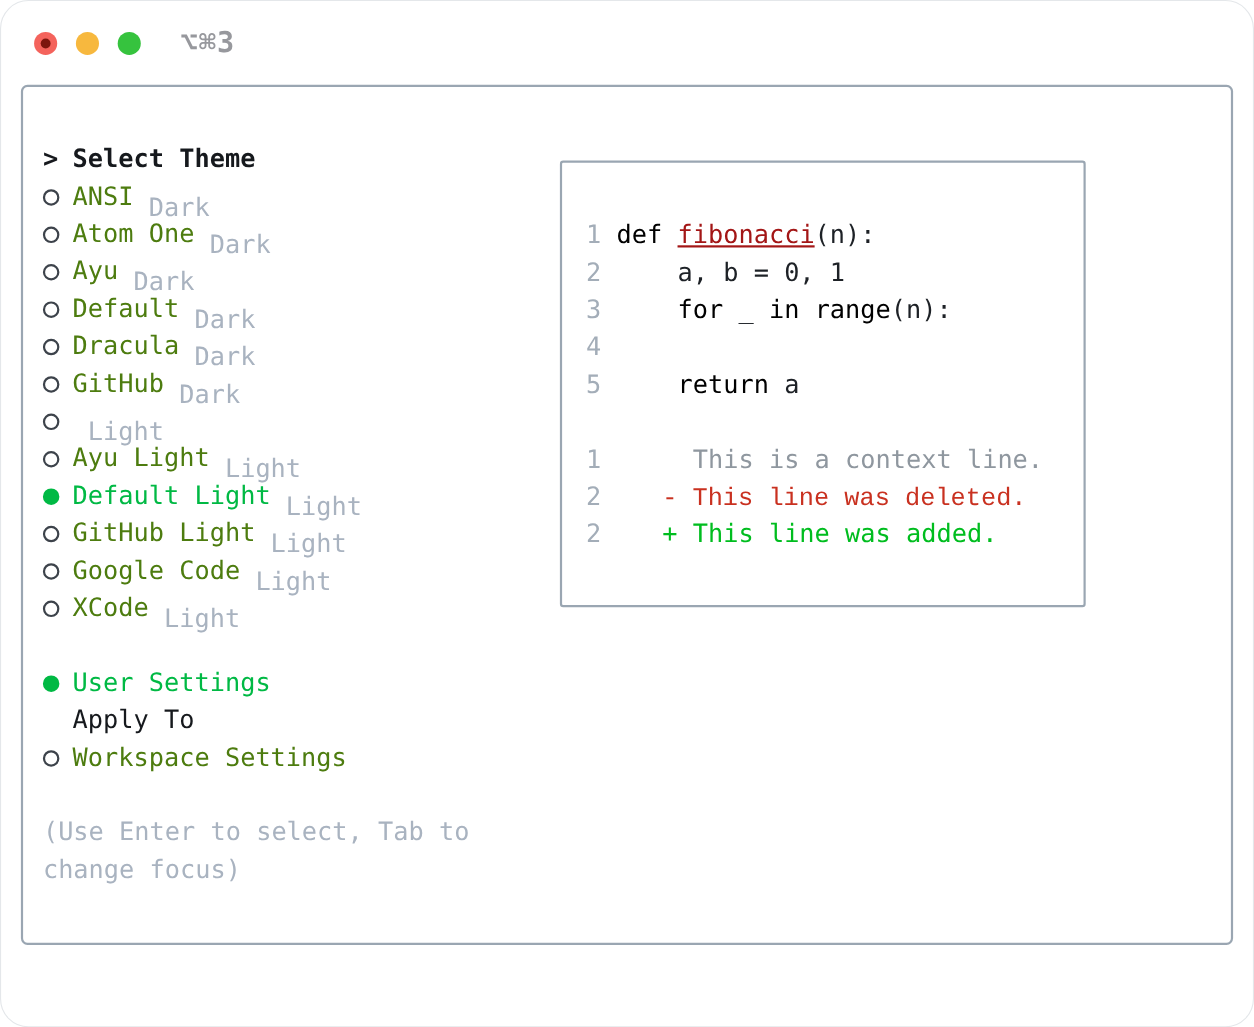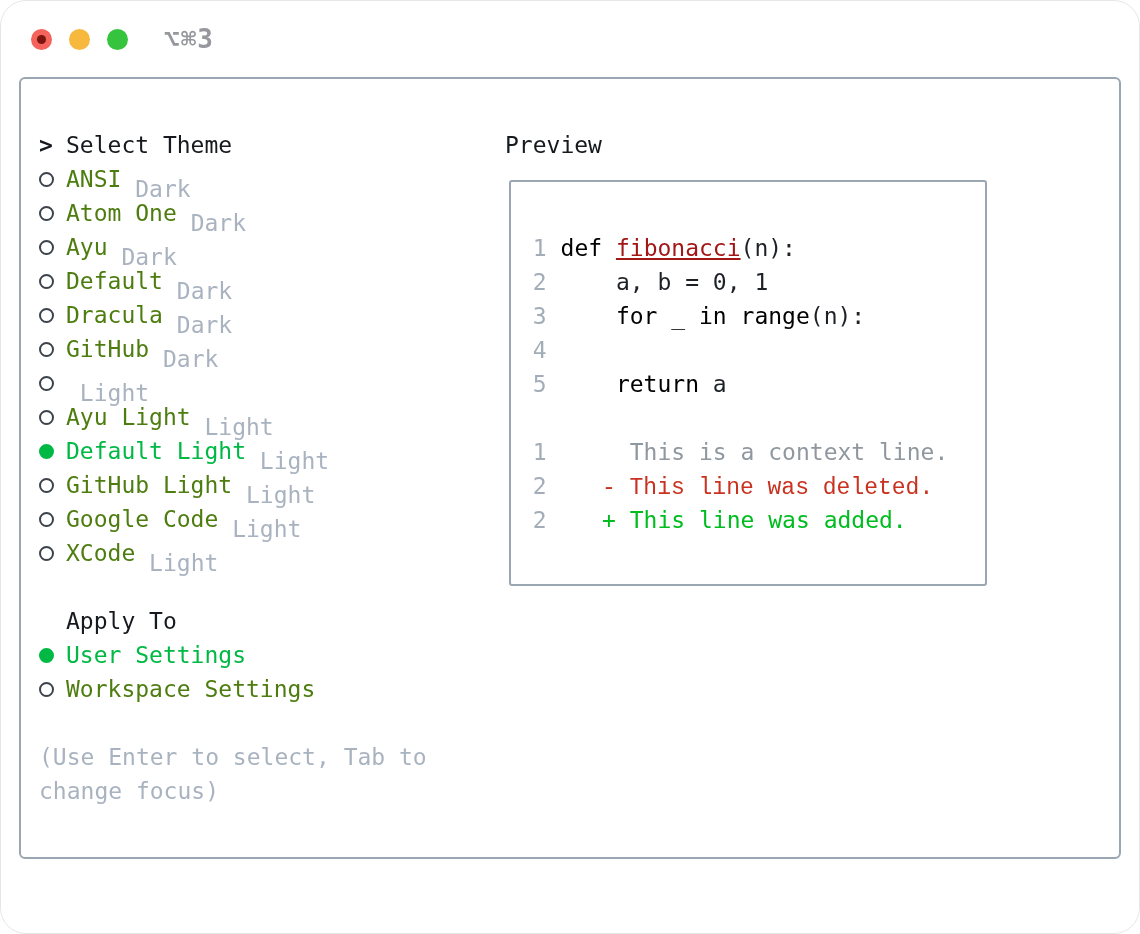--- a/index.html
+++ b/index.html
@@ -21,21 +21,21 @@
   .content{
     margin:0 18px;height:782px;box-sizing:border-box;display:flex;
     border:2px solid #9aa6b2;border-radius:6px;
     font-size:23px;line-height:34px;color:#1d2126;
   }
   .col-left{flex:0 0 484px;box-sizing:border-box;padding:49px 0 0 18px;}
   .col-right{flex:1;box-sizing:border-box;padding-top:49px;}
   .row{height:34px;display:flex;align-items:center;white-space:pre;}
   .pfx{display:inline-flex;width:27px;align-items:center;flex:0 0 27px;}
   .prompt{font-weight:bold;color:#16191d;}
-  .h1{font-weight:normal;color:#16191d;}
+  .h1{font-weight:bold;color:#16191d;}
   .h2{color:#16191d;}
   .bullet{width:15px;height:15px;border-radius:50%;border:2px solid #3d434b;box-sizing:border-box;}
   .item .lbl{color:#4d7c0f;}
   .item.selected .bullet{background:#00b944;border-color:#00b944;}
   .item.selected .lbl{color:#00b944;text-align:center;}
   .tag{color:#a9b3c0;margin-left:1ch;margin-top:20px;}
   .hint{color:#a9b3c0;}
   
   .preview-box{
     width:478px;height:406px;box-sizing:border-box;margin:18px 0 0 4px;
@@ -131,43 +131,40 @@
         <span class="tag">Light</span>
       </div>
       <div class="row item">
         <span class="pfx"><span class="bullet"></span></span>
         <span class="lbl">XCode</span>
         <span class="tag">Light</span>
       </div>
 
       <div class="row"></div>
 
+      <div class="row item selected">
+        <span class="pfx"><span class="bullet"></span></span>
+        <span class="lbl">User Settings</span>
+      </div>
       <div class="row">
         <span class="pfx"></span>
         <span class="h2">Apply To</span>
       </div>
-      <div class="row item selected">
-        <span class="pfx"><span class="bullet"></span></span>
-        <span class="lbl">User Settings</span>
-      </div>
       <div class="row item">
         <span class="pfx"><span class="bullet"></span></span>
         <span class="lbl">Workspace Settings</span>
       </div>
 
       <div class="row"></div>
 
       <div class="row hint"><span>(Use Enter to select, Tab to</span></div>
       <div class="row hint"><span>change focus)</span></div>
     </div>
 
     <div class="col-right">
-      <div class="row">
-        <span class="h1">Preview</span>
-      </div>
 
       <div class="preview-box">
         <div class="cl">
           <span class="ln">1</span>
           <span class="code"><span class="tk kw">def</span><span class="tk pl"> </span><span class="tk fn">fibonacci</span><span class="tk pl">(n):</span></span>
         </div>
         <div class="cl">
           <span class="ln">2</span>
           <span class="code"><span class="tk pl">    a, b = 0, 1</span></span>
         </div>

